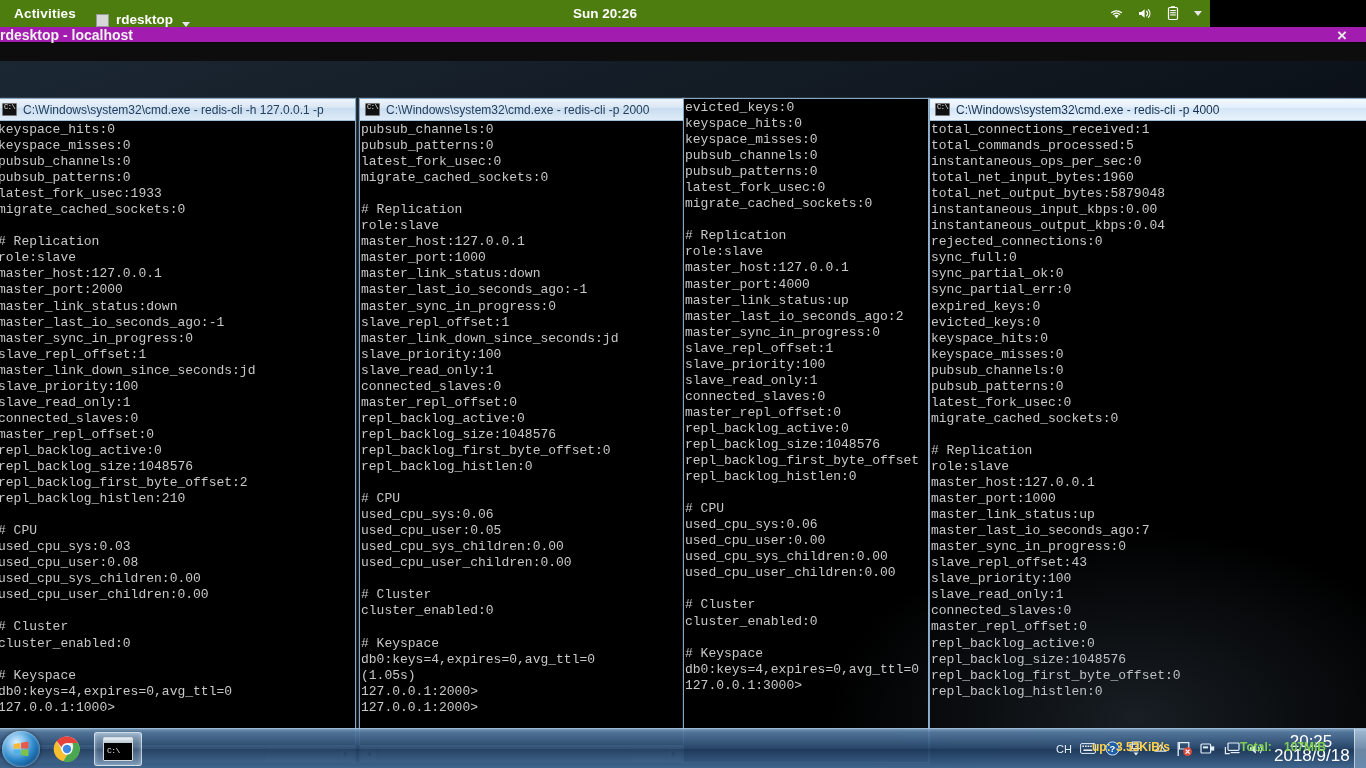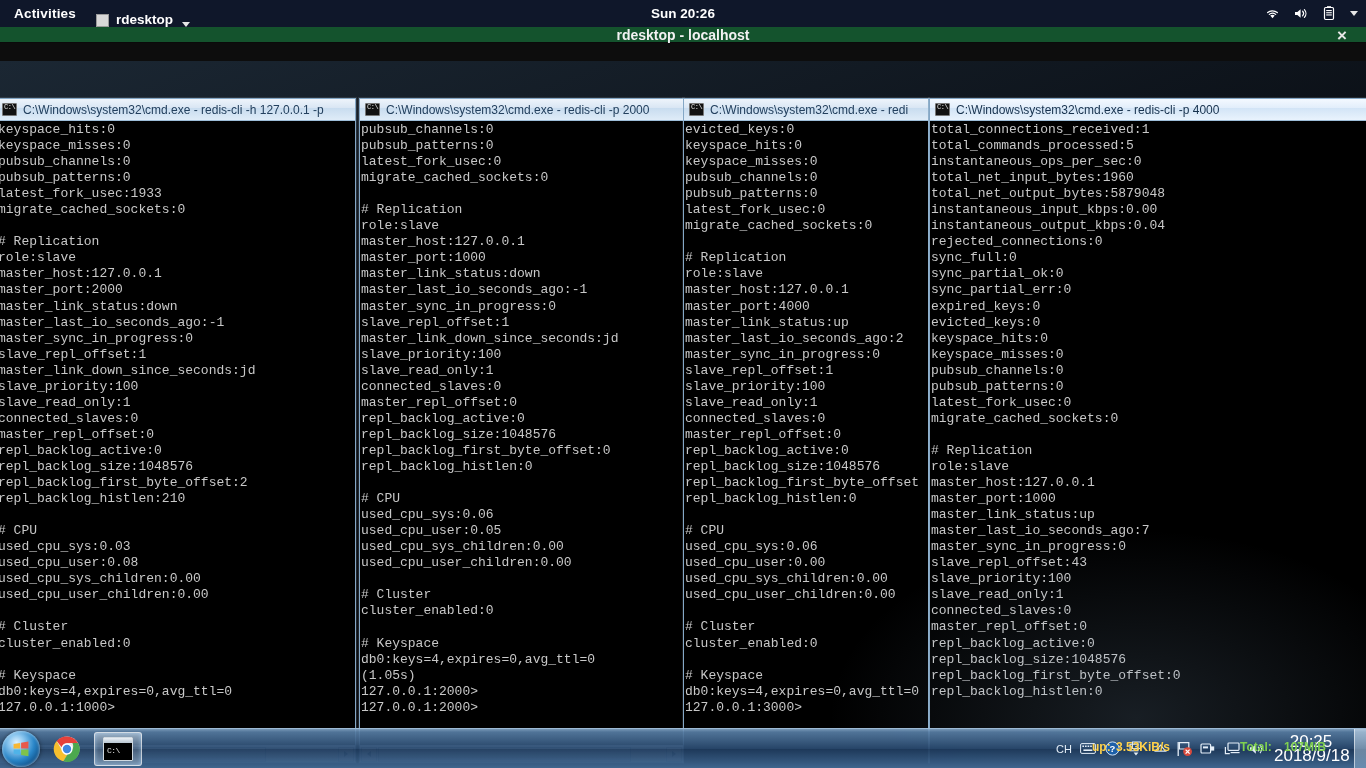--- a/index.html
+++ b/index.html
@@ -5,22 +5,22 @@
   * { box-sizing: border-box; margin: 0; padding: 0; }
   html, body {
     width: 1366px; height: 768px;
     overflow: hidden;
     background: #000;
     font-family: "Liberation Sans", sans-serif;
   }
 
   
   #gnome-topbar {
-    position: absolute; left: 0; top: 0; width: 1366px; height: 27px;
-    background: #0f172a;
+    position: absolute; left: 0; top: 0; width: 1210px; height: 27px;
+    background: #4d7c0f;
     color: #ffffff;
     display: flex; align-items: center;
     font-size: 13.5px;
     z-index: 50;
   }
   #gnome-topbar .gb-activities {
     padding: 0 12px 0 14px; font-weight: bold; letter-spacing: .2px;
     line-height: 27px; height:27px; display:flex; align-items:center;
   }
   #gnome-topbar .gb-app {
@@ -49,23 +49,23 @@
   .tray-ico { display:flex; align-items:center; justify-content:center; width:17px; height:17px; }
   .tray-ico svg { display:block; }
 
   
   #rdesktop-window {
     position: absolute; left: 0; top: 27px; width: 1366px; height: 741px;
     background: #0d0d0d;
   }
   #rd-titlebar {
     position: relative; height: 16px; width: 100%;
-    background: #14532d;
+    background: #a21caf;
     border-bottom: 1px solid #0a0a0a;
-    display: flex; align-items: center; justify-content: center;
+    display: flex; align-items: center; justify-content: flex-start;
     color: #f2f2f2; font-size: 14px; font-weight: bold;
   }
   #rd-close {
     position: absolute; right: 14px; top: 50%; transform: translateY(-50%);
     color: #e8e8e8; font-size: 17px; line-height: 1;
     width: 20px; text-align: center; cursor: pointer;
   }
 
   
   #win-desktop {
@@ -301,24 +301,20 @@
       <div class="cmd-hscroll">
         <div class="hs-arrow left"></div>
         <div class="hs-track">
           <div class="hs-thumb" style="left:0; width:88%;"></div>
         </div>
         <div class="hs-arrow right"></div>
       </div>
     </div>
 
     <div class="cmdwin" id="cmdwin-2" style="left:683px; top:37px; width:246px; height:665px;">
-      <div class="cmd-title">
-        <span class="cmdico"></span>
-        <span class="cmdtxt">C:\Windows\system32\cmd.exe - redi</span>
-      </div>
       <div class="cmd-body" style="height:643px;"><div class="ln">evicted_keys:0</div><div class="ln">keyspace_hits:0</div><div class="ln">keyspace_misses:0</div><div class="ln">pubsub_channels:0</div><div class="ln">pubsub_patterns:0</div><div class="ln">latest_fork_usec:0</div><div class="ln">migrate_cached_sockets:0</div><div class="ln">&nbsp;</div><div class="ln"># Replication</div><div class="ln">role:slave</div><div class="ln">master_host:127.0.0.1</div><div class="ln">master_port:4000</div><div class="ln">master_link_status:up</div><div class="ln">master_last_io_seconds_ago:2</div><div class="ln">master_sync_in_progress:0</div><div class="ln">slave_repl_offset:1</div><div class="ln">slave_priority:100</div><div class="ln">slave_read_only:1</div><div class="ln">connected_slaves:0</div><div class="ln">master_repl_offset:0</div><div class="ln">repl_backlog_active:0</div><div class="ln">repl_backlog_size:1048576</div><div class="ln">repl_backlog_first_byte_offset</div><div class="ln">repl_backlog_histlen:0</div><div class="ln">&nbsp;</div><div class="ln"># CPU</div><div class="ln">used_cpu_sys:0.06</div><div class="ln">used_cpu_user:0.00</div><div class="ln">used_cpu_sys_children:0.00</div><div class="ln">used_cpu_user_children:0.00</div><div class="ln">&nbsp;</div><div class="ln"># Cluster</div><div class="ln">cluster_enabled:0</div><div class="ln">&nbsp;</div><div class="ln"># Keyspace</div><div class="ln">db0:keys=4,expires=0,avg_ttl=0</div><div class="ln">127.0.0.1:3000&gt;</div></div>
     </div>
 
     <div class="cmdwin active" id="cmdwin-3" style="left:929px; top:37px; width:441px; height:665px;">
       <div class="cmd-title">
         <span class="cmdico"></span>
         <span class="cmdtxt">C:\Windows\system32\cmd.exe - redis-cli  -p 4000</span>
       </div>
       <div class="cmd-body" style="height:643px;"><div class="ln">total_connections_received:1</div><div class="ln">total_commands_processed:5</div><div class="ln">instantaneous_ops_per_sec:0</div><div class="ln">total_net_input_bytes:1960</div><div class="ln">total_net_output_bytes:5879048</div><div class="ln">instantaneous_input_kbps:0.00</div><div class="ln">instantaneous_output_kbps:0.04</div><div class="ln">rejected_connections:0</div><div class="ln">sync_full:0</div><div class="ln">sync_partial_ok:0</div><div class="ln">sync_partial_err:0</div><div class="ln">expired_keys:0</div><div class="ln">evicted_keys:0</div><div class="ln">keyspace_hits:0</div><div class="ln">keyspace_misses:0</div><div class="ln">pubsub_channels:0</div><div class="ln">pubsub_patterns:0</div><div class="ln">latest_fork_usec:0</div><div class="ln">migrate_cached_sockets:0</div><div class="ln">&nbsp;</div><div class="ln"># Replication</div><div class="ln">role:slave</div><div class="ln">master_host:127.0.0.1</div><div class="ln">master_port:1000</div><div class="ln">master_link_status:up</div><div class="ln">master_last_io_seconds_ago:7</div><div class="ln">master_sync_in_progress:0</div><div class="ln">slave_repl_offset:43</div><div class="ln">slave_priority:100</div><div class="ln">slave_read_only:1</div><div class="ln">connected_slaves:0</div><div class="ln">master_repl_offset:0</div><div class="ln">repl_backlog_active:0</div><div class="ln">repl_backlog_size:1048576</div><div class="ln">repl_backlog_first_byte_offset:0</div><div class="ln">repl_backlog_histlen:0</div></div>
     </div>

